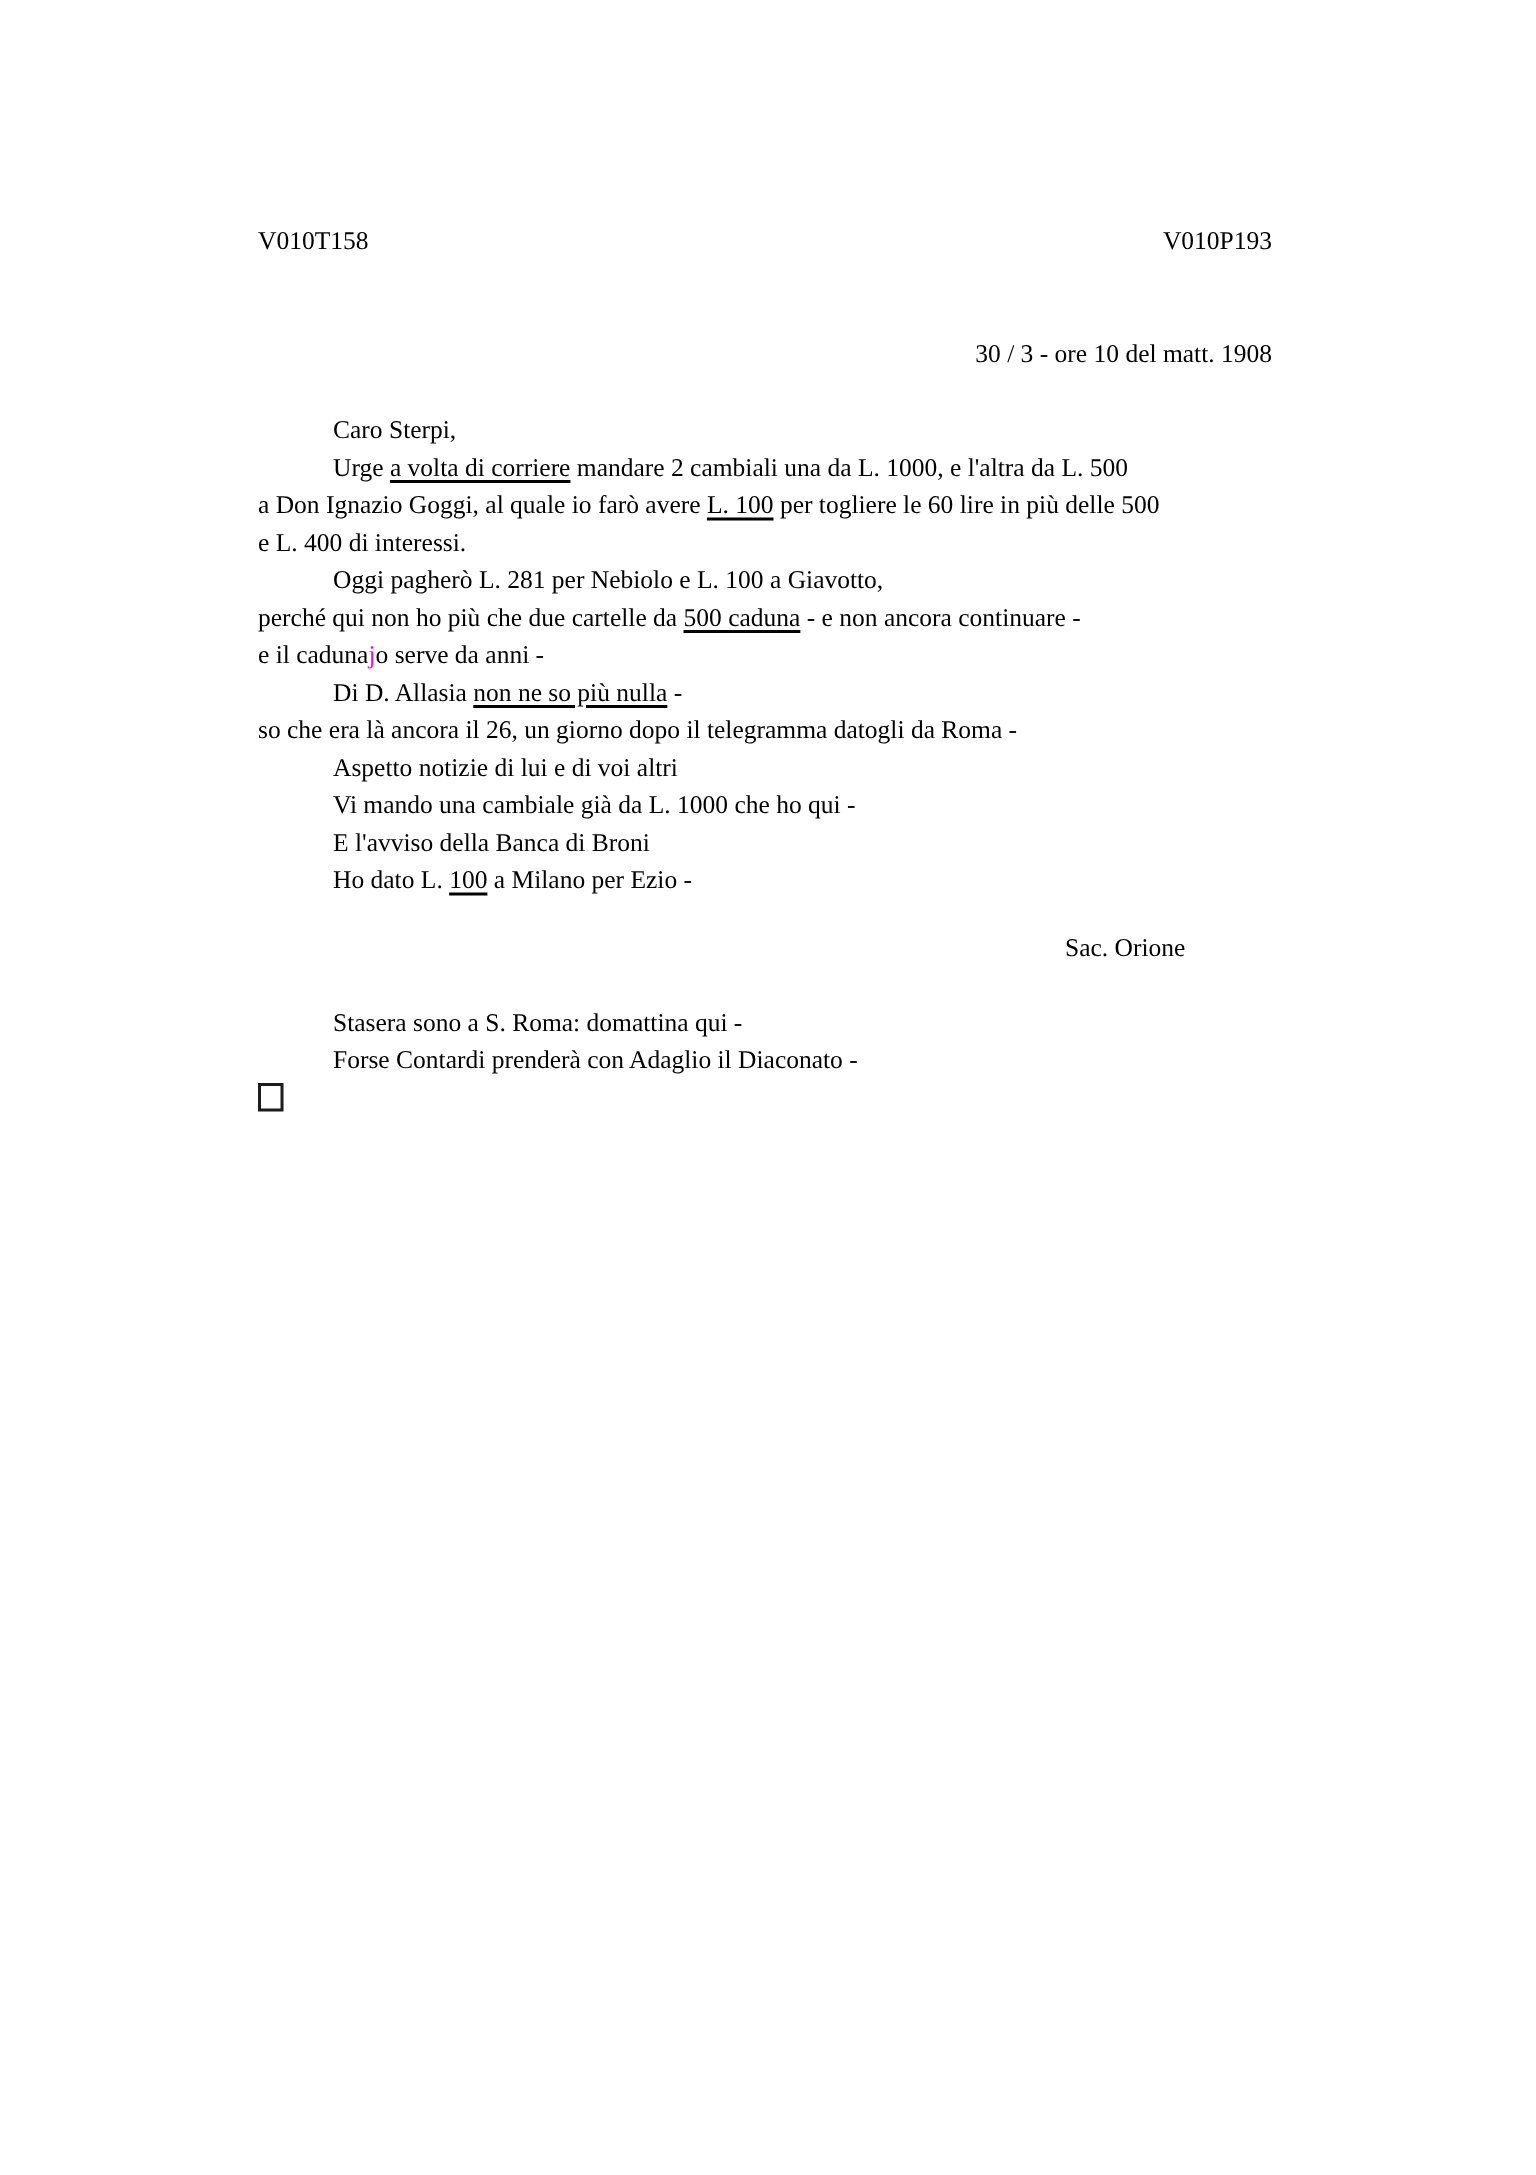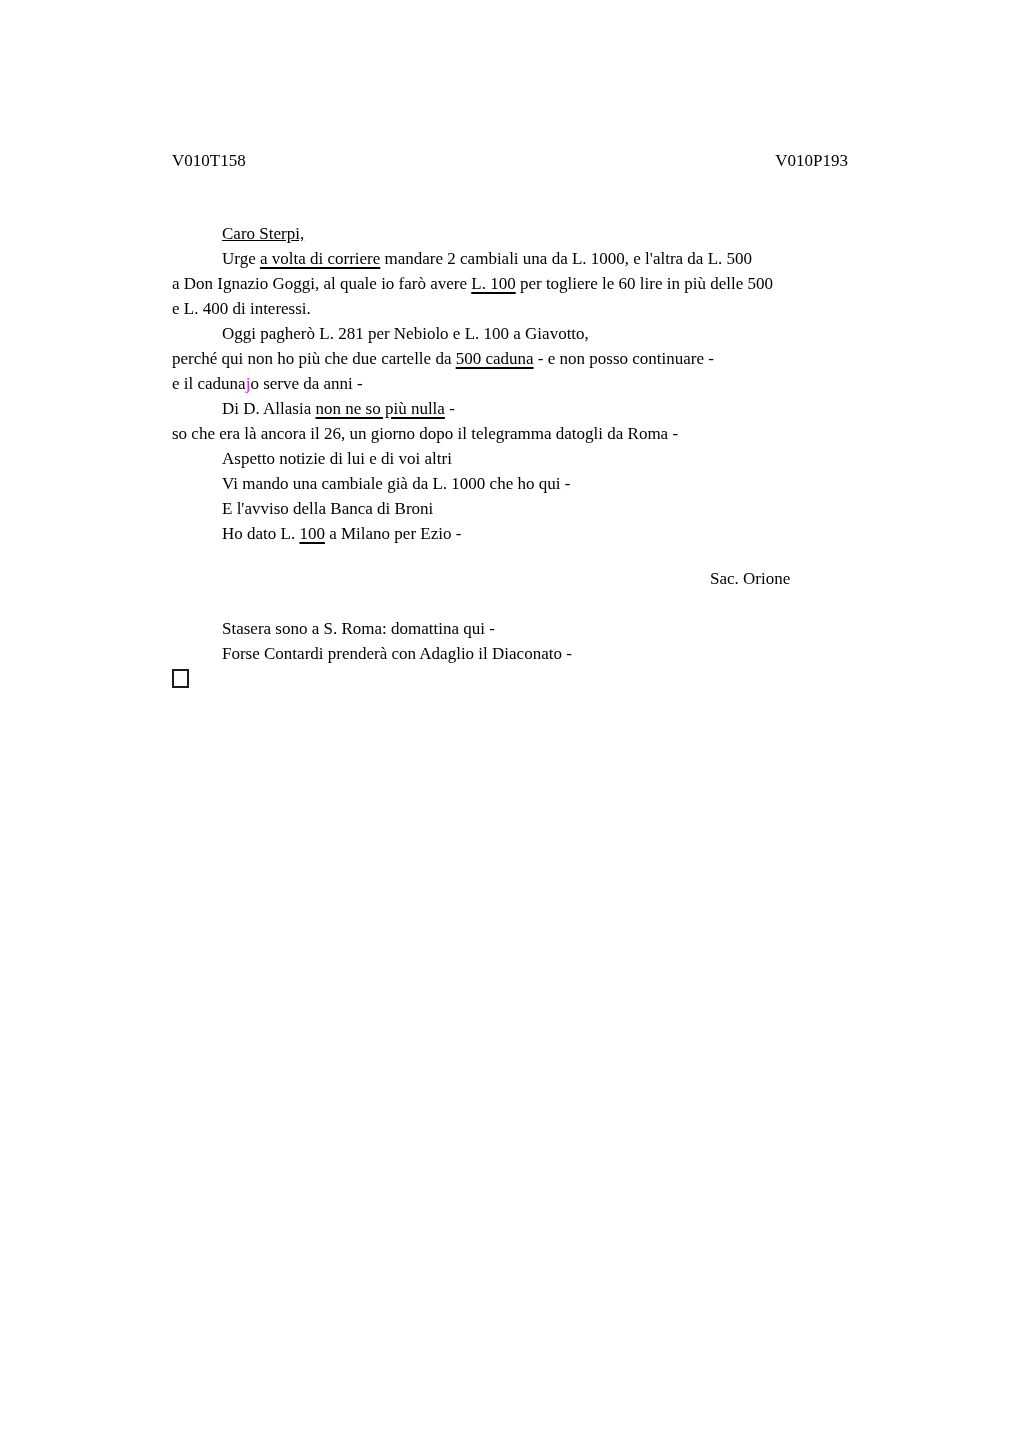--- a/index.html
+++ b/index.html
@@ -28,24 +28,23 @@
     display: flex;
     justify-content: space-between;
     white-space: nowrap;
   }
   .date-line {
     margin-top: 50px;
     text-align: right;
     white-space: nowrap;
   }
   .salutation {
-    margin-top: 48px;
+    margin-top: 26px;
     padding-left: 50px;
     white-space: nowrap;
-    text-decoration: underline;
   }
   .body-lines {
   }
   .line {
     white-space: nowrap;
   }
   .line.indent {
     padding-left: 50px;
   }
   .u {
@@ -73,29 +72,30 @@
 <body>
 
 <div class="page">
   <div class="content">
 
     <div class="header-row">
       <span>V010T158</span>
       <span>V010P193</span>
     </div>
 
+    <div class="date-line">30 / 3 - ore 10 del matt. 1908</div>
 
     <div class="salutation">Caro Sterpi,</div>
 
     <div class="body-lines">
         <div class="line indent"><span>Urge </span><span class="u">a volta di corriere</span><span> mandare 2 cambiali una da L. 1000, e l'altra da L. 500</span></div>
         <div class="line"><span>a Don Ignazio Goggi, al quale io farò avere </span><span class="u">L. 100</span><span> per togliere le 60 lire in più delle 500</span></div>
         <div class="line"><span>e L. 400 di interessi.</span></div>
         <div class="line indent"><span>Oggi pagherò L. 281 per Nebiolo e L. 100 a Giavotto,</span></div>
-        <div class="line"><span>perché qui non ho più che due cartelle da </span><span class="u">500 caduna</span><span> - e non posso continuare -</span></div>
+        <div class="line"><span>perché qui non ho più che due cartelle da </span><span class="u">500 caduna</span><span> - e non ancora continuare -</span></div>
         <div class="line"><span>e il caduna</span><span style="color: rgb(255, 0, 255);">j</span><span>o serve da anni -</span></div>
         <div class="line indent"><span>Di D. Allasia </span><span class="u">non ne so più nulla</span><span> -</span></div>
         <div class="line"><span>so che era là ancora il 26, un giorno dopo il telegramma datogli da Roma -</span></div>
         <div class="line indent"><span>Aspetto notizie di lui e di voi altri</span></div>
         <div class="line indent"><span>Vi mando una cambiale già da L. 1000 che ho qui -</span></div>
         <div class="line indent"><span>E l'avviso della Banca di Broni</span></div>
         <div class="line indent"><span>Ho dato L. </span><span class="u">100</span><span> a Milano per Ezio -</span></div>
       </div>
 
     <div class="signature">Sac. Orione</div>

